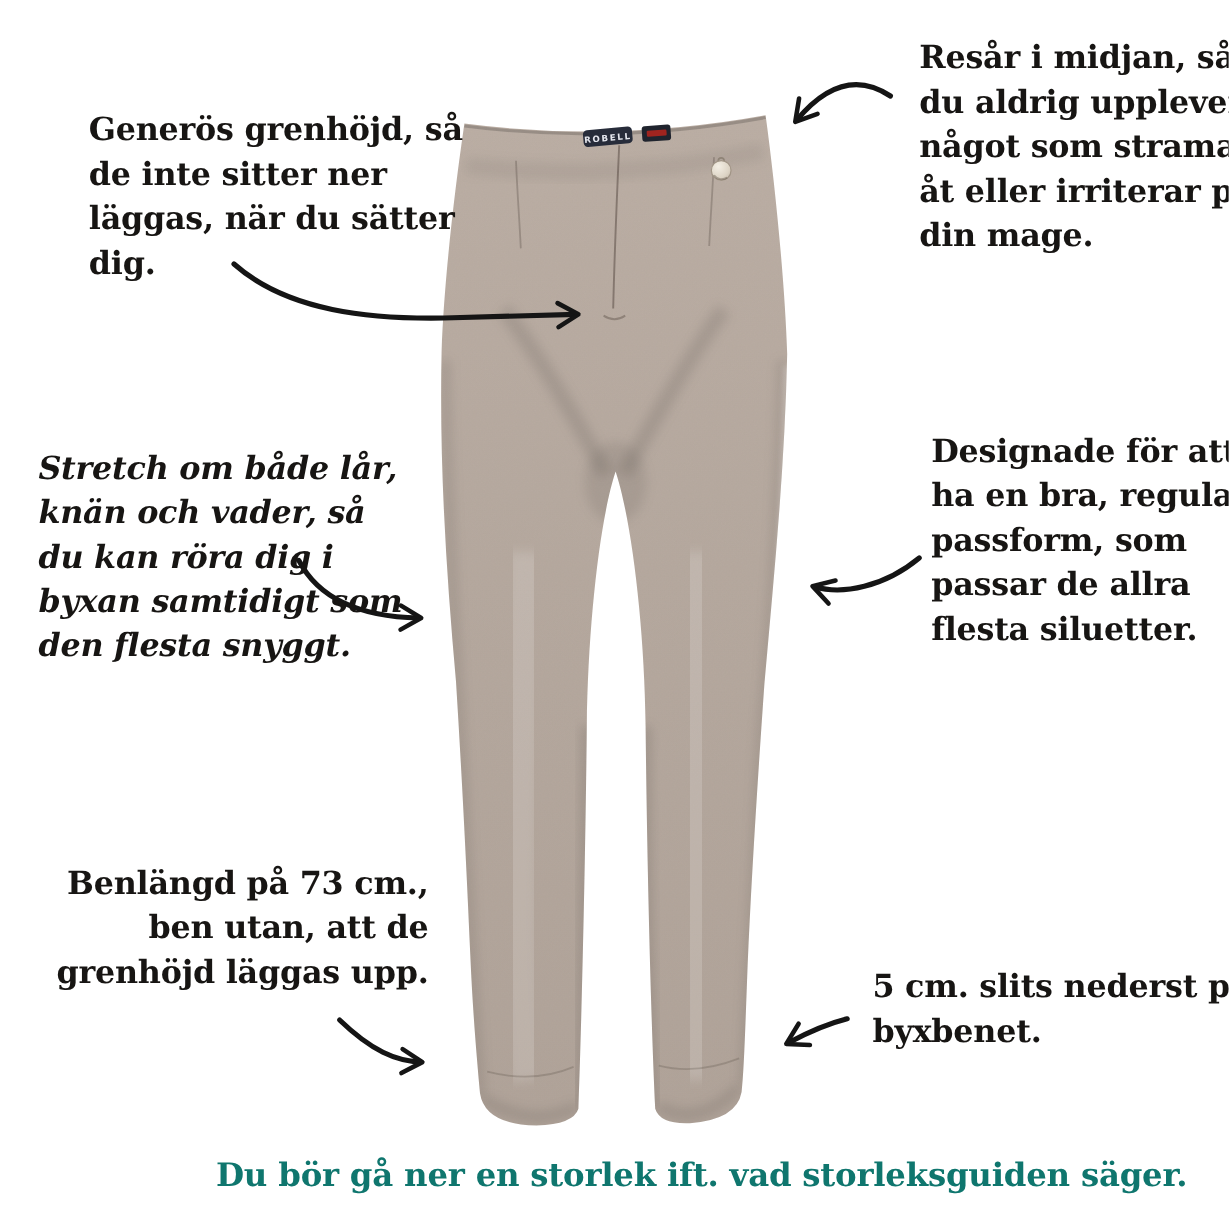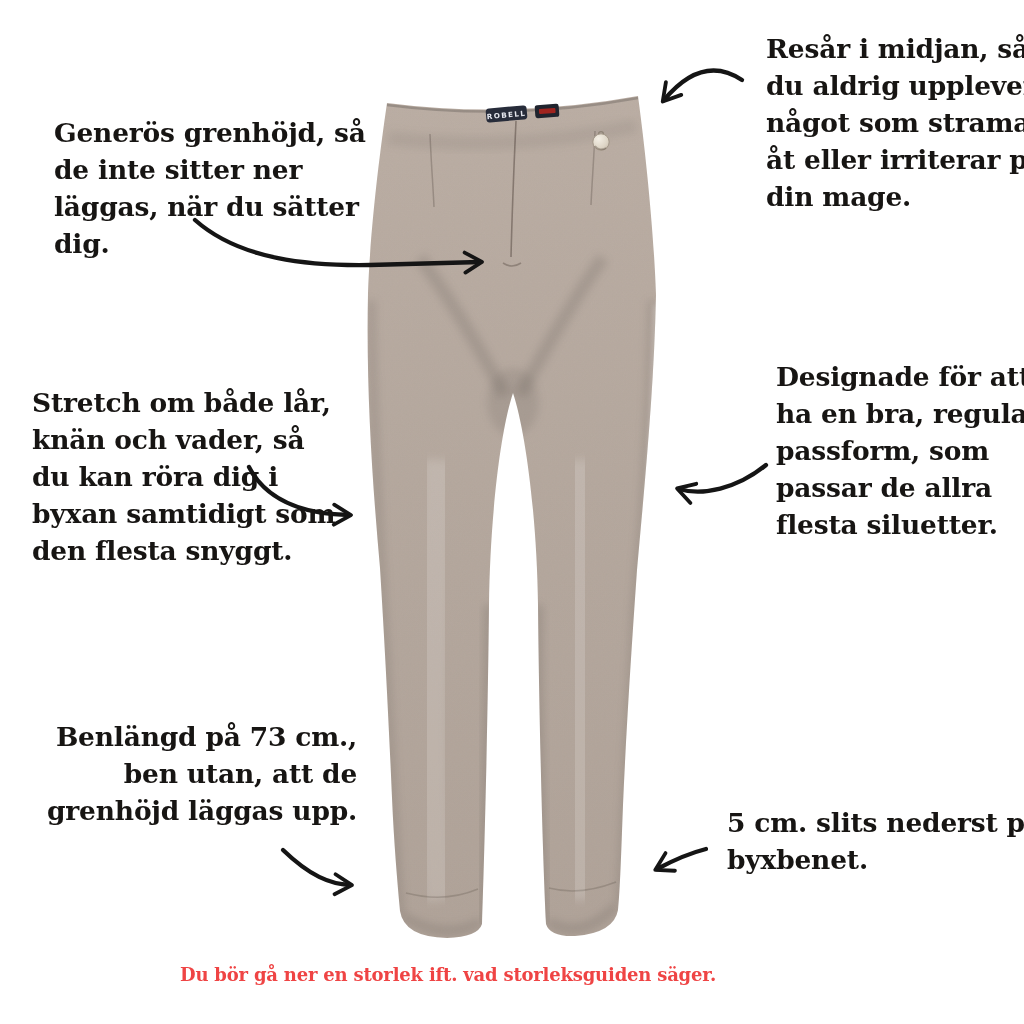--- a/index.html
+++ b/index.html
@@ -7,22 +7,22 @@
     position:relative;width:1024px;height:1024px;background:#ffffff;
     font-family:"DejaVu Serif","Liberation Serif",serif;overflow:hidden;
   }
   #pants-svg{position:absolute;left:0;top:0;width:1024px;height:1024px;}
   .note{
     position:absolute;color:#171513;font-weight:700;
     font-size:26.5px;line-height:37px;letter-spacing:-0.2px;white-space:nowrap;
   }
   .note div{display:block;}
   #footer-note{
-    position:absolute;left:180px;top:964px;color:#ef4444;font-weight:700;
-    font-size:18px;letter-spacing:-0.2px;white-space:nowrap;
+    position:absolute;left:180px;top:964px;color:#0f766e;font-weight:700;
+    font-size:27px;letter-spacing:-0.2px;white-space:nowrap;
   }
 </style>
 </head>
 <body>
 
 <div id="stage">
 
   <svg id="pants-svg" viewBox="0 0 1024 1024" xmlns="http://www.w3.org/2000/svg">
     <defs>
       <linearGradient id="fab" x1="0" y1="0" x2="0" y2="1">
@@ -114,36 +114,36 @@
     <g fill="none" stroke="#151515" stroke-width="4.3" stroke-linecap="round">
       <path d="M195,220 C240,260 310,266 370,265 C415,264 455,263 480,262" marker-end="url(#ah)"></path>
       <path d="M742,80 C715,62 689,70 664,100" marker-end="url(#ah)"></path>
       <path d="M249,467 C266,500 302,514 349,515" marker-end="url(#ah)"></path>
       <path d="M766,465 C737,489 702,496 679,489" marker-end="url(#ah)"></path>
       <path d="M283,850 C310,876 330,884 350,885" marker-end="url(#ah)"></path>
       <path d="M706,849 C690,853 672,861 657,869" marker-end="url(#ah)"></path>
     </g>
   </svg>
 
-  <div class="note" style="left:54px;top:90px;margin-top:24px;">
+  <div class="note" style="left:74px;top:90px;">
     <div>Generös grenhöjd, så</div>
     <div>de inte sitter ner</div>
     <div>läggas, när du sätter</div>
     <div>dig.</div>
   </div>
 
   <div class="note" style="left:766px;top:30px;">
     <div>Resår i midjan, så</div>
     <div>du aldrig upplever,</div>
     <div>något som stramar</div>
     <div>åt eller irriterar på</div>
     <div>din mage.</div>
   </div>
 
-  <div class="note" style="left:32px;top:384px;">
+  <div class="note" style="left:32px;top:372px;font-style:italic;">
     <div>Stretch om både lår,</div>
     <div>knän och vader, så</div>
     <div>du kan röra dig i</div>
     <div>byxan samtidigt som</div>
     <div>den flesta snyggt.</div>
   </div>
 
   <div class="note" style="left:776px;top:358px;">
     <div>Designade för att</div>
     <div>ha en bra, regular</div>

